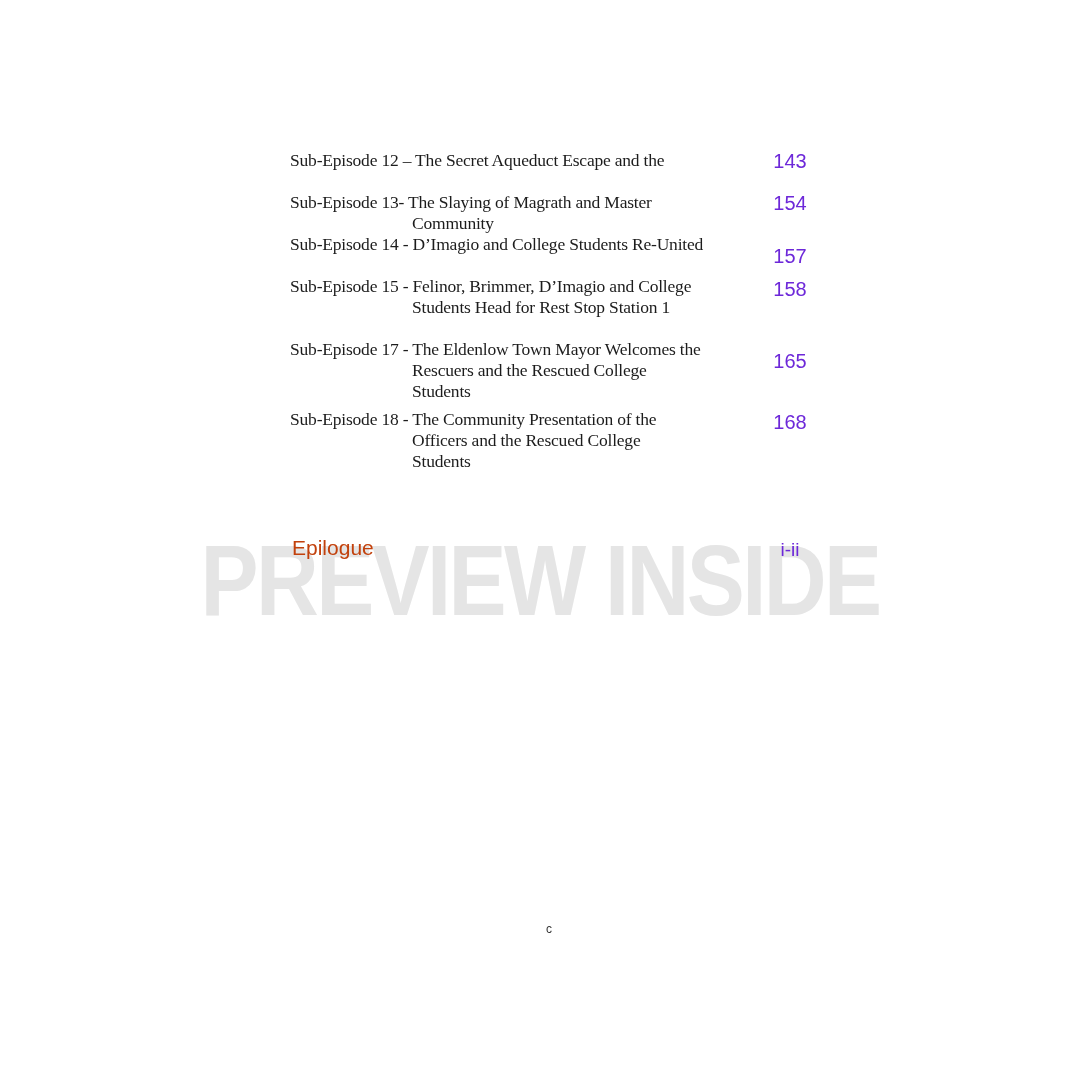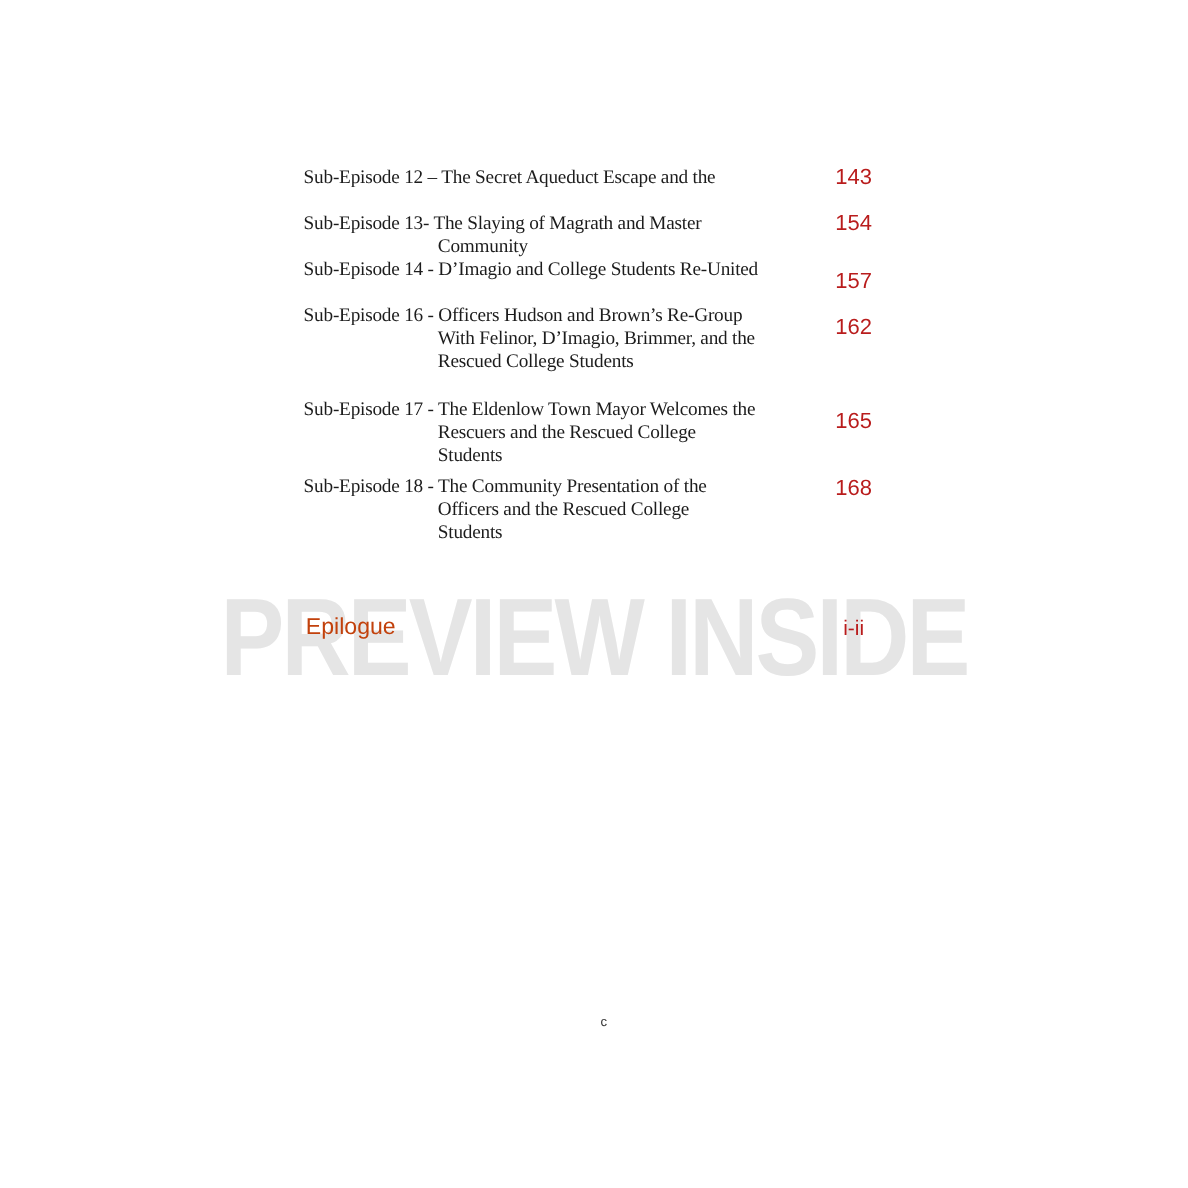--- a/index.html
+++ b/index.html
@@ -26,21 +26,21 @@
     transform: scaleX(0.87);
     transform-origin: 50% 50%;
     white-space: nowrap;
     z-index: 0;
     user-select: none;
   }
 
   
   .toc {
     position: absolute;
-    left: 276px; top: 150px;
+    left: 290px; top: 150px;
     width: 540px;
     z-index: 1;
   }
   .entry { position: relative; }
   .entry .title { width: 470px; }
   .tline {
     font-family: "Liberation Serif", "DejaVu Serif", serif;
     font-size: 17.5px;
     line-height: 21px;
     letter-spacing: -0.2px;
@@ -58,21 +58,21 @@
   .e5 { margin-bottom: 7px; }
   .e6 { margin-bottom: 0; }
 
   .page-num {
     position: absolute;
     left: 470px; top: 1px;
     width: 60px;
     text-align: center;
     font-family: "Liberation Sans", sans-serif;
     font-size: 20px;
-    color: #b91c1c;
+    color: #6d28d9;
     line-height: 21px;
   }
   .e2 .page-num, .e4 .page-num, .e5 .page-num { top: 12px; }
   .e3 .page-num, .e6 .page-num { top: 3px; }
 
   
   .epilogue {
     position: relative;
     margin-top: 64px;
   }
@@ -118,29 +118,28 @@
     <div class="page-num">154</div>
   </div>
 
   <div class="entry e2">
     <div class="title">
       <div class="tline">Sub-Episode 14 - D’Imagio and College Students Re-United</div>
     </div>
     <div class="page-num">157</div>
   </div>
 
+  <div class="entry e3">
+    <div class="title">
+      <div class="tline">Sub-Episode 15 - Felinor, Brimmer, D’Imagio and College</div>
+      <div class="tline cont">Students Head for Rest Stop Station 1</div>
+    </div>
+    <div class="page-num">158</div>
+  </div>
 
-  <div class="entry e4">
-    <div class="title">
-      <div class="tline">Sub-Episode 16 - Officers Hudson and Brown’s Re-Group</div>
-      <div class="tline cont">With Felinor, D’Imagio, Brimmer, and the</div>
-      <div class="tline cont">Rescued College Students</div>
-    </div>
-    <div class="page-num">162</div>
-  </div>
 
   <div class="entry e5">
     <div class="title">
       <div class="tline">Sub-Episode 17 - The Eldenlow Town Mayor Welcomes the</div>
       <div class="tline cont">Rescuers and the Rescued College</div>
       <div class="tline cont">Students</div>
     </div>
     <div class="page-num">165</div>
   </div>
 

